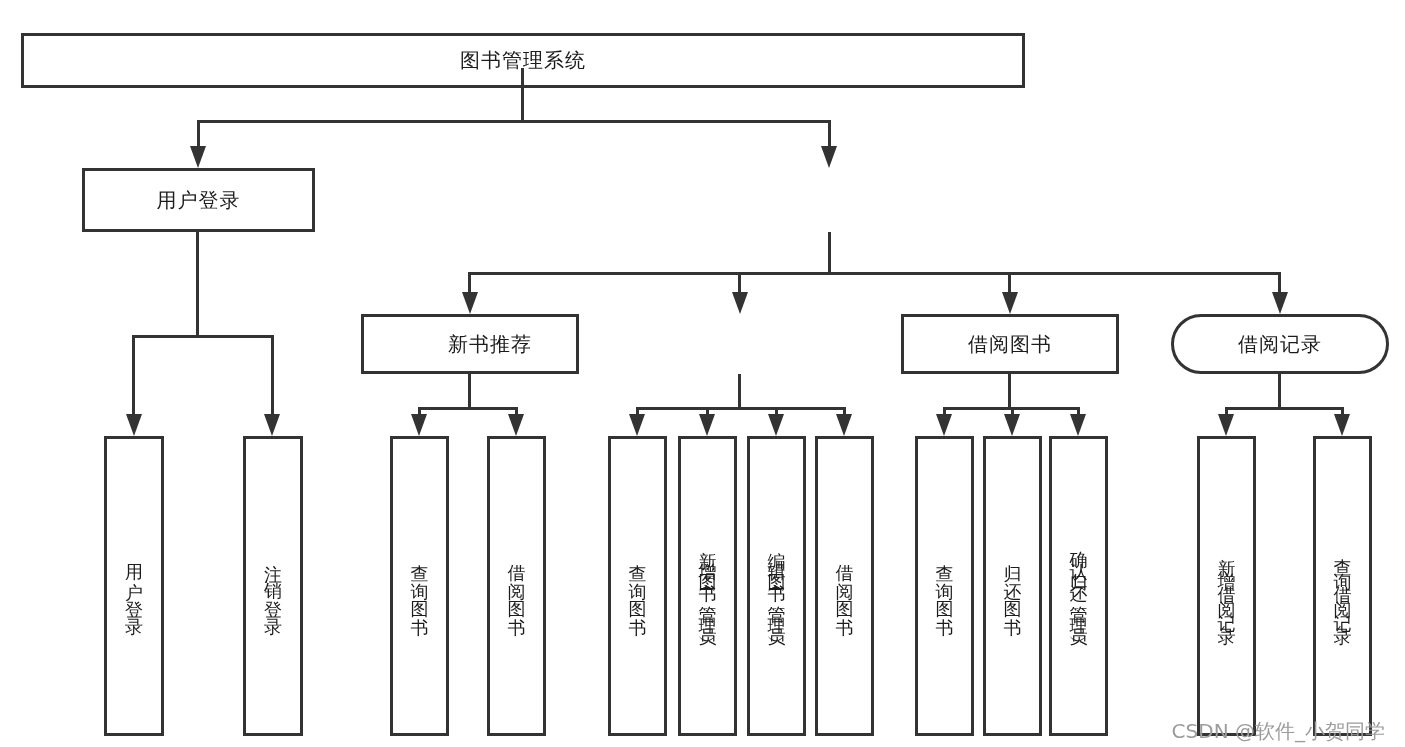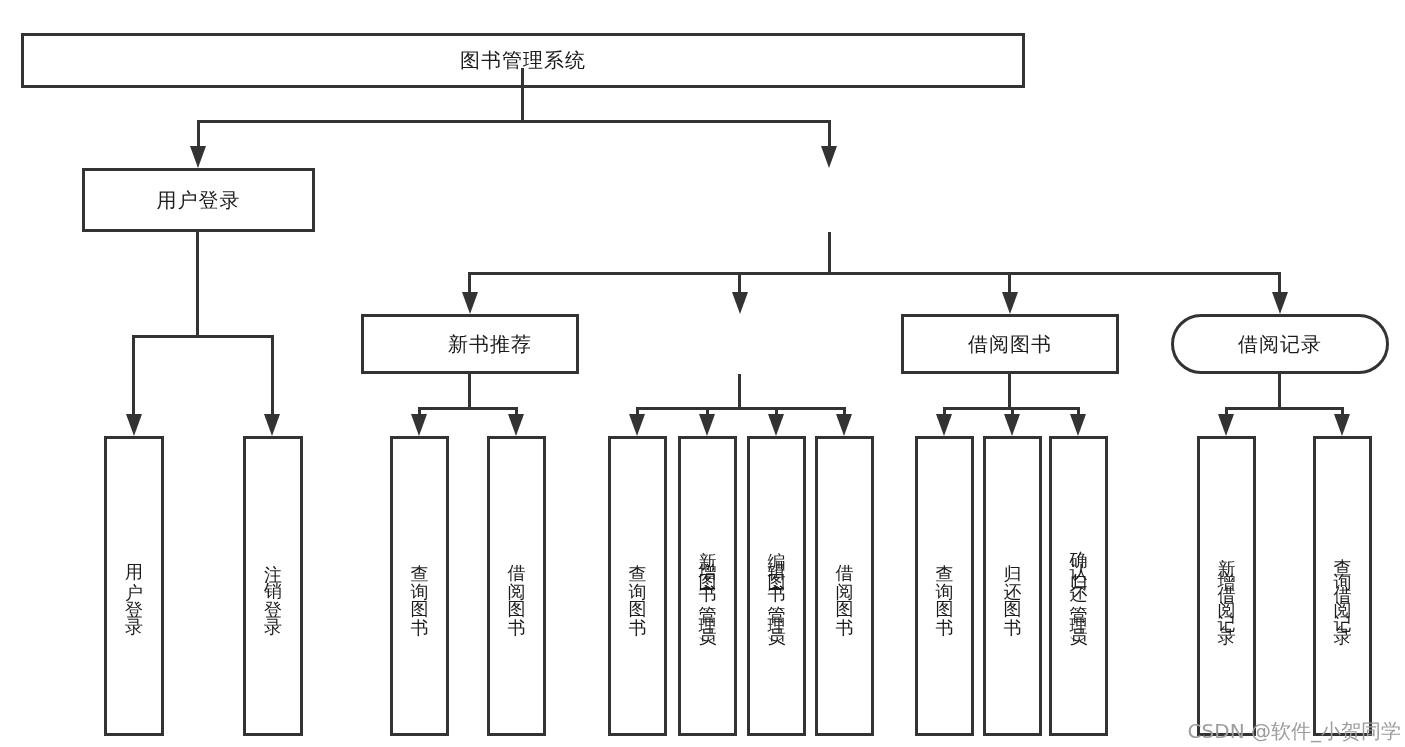--- a/index.html
+++ b/index.html
@@ -10,21 +10,21 @@
           color:#1c1c1c; }
   .h-node { font-size:20px; letter-spacing:1px; }
   .v-node span { writing-mode:vertical-rl; text-orientation:mixed;
                  font-size:18px; letter-spacing:18px; line-height:1; }
   .v-node.mid span  { letter-spacing:14px; }
   .v-node.long span { letter-spacing:11px; }
   .line { position:absolute; background:#333333; }
   .arrow { position:absolute; width:0; height:0;
            border-left:8px solid transparent; border-right:8px solid transparent;
            border-top:22px solid #333333; }
-  .watermark { position:absolute; top:718px; right:4px; font-size:20px;
+  .watermark { position:absolute; top:718px; right:20px; font-size:20px;
                color:#9c9c9c; z-index:9; white-space:nowrap; }
 </style>
 </head>
 <body>
 
 <div class="scene">
 
   <div class="node h-node" style="left:21px;top:13px;width:1004px;height:55px;margin-top:20px;">
     <span>图书管理系统</span>
   </div>

